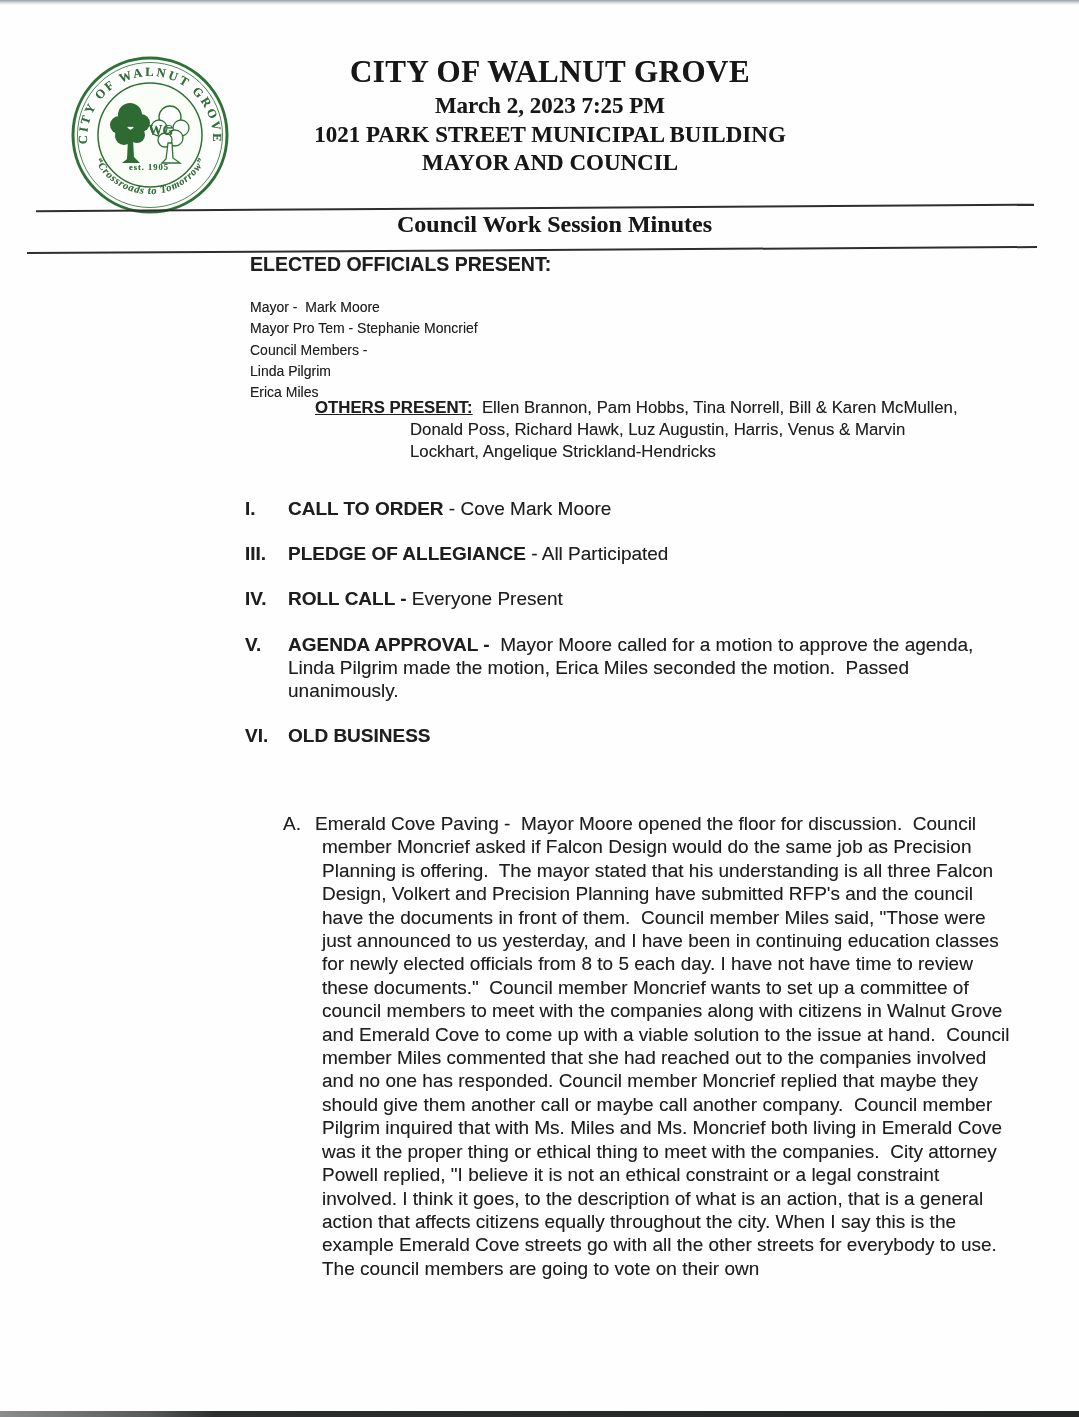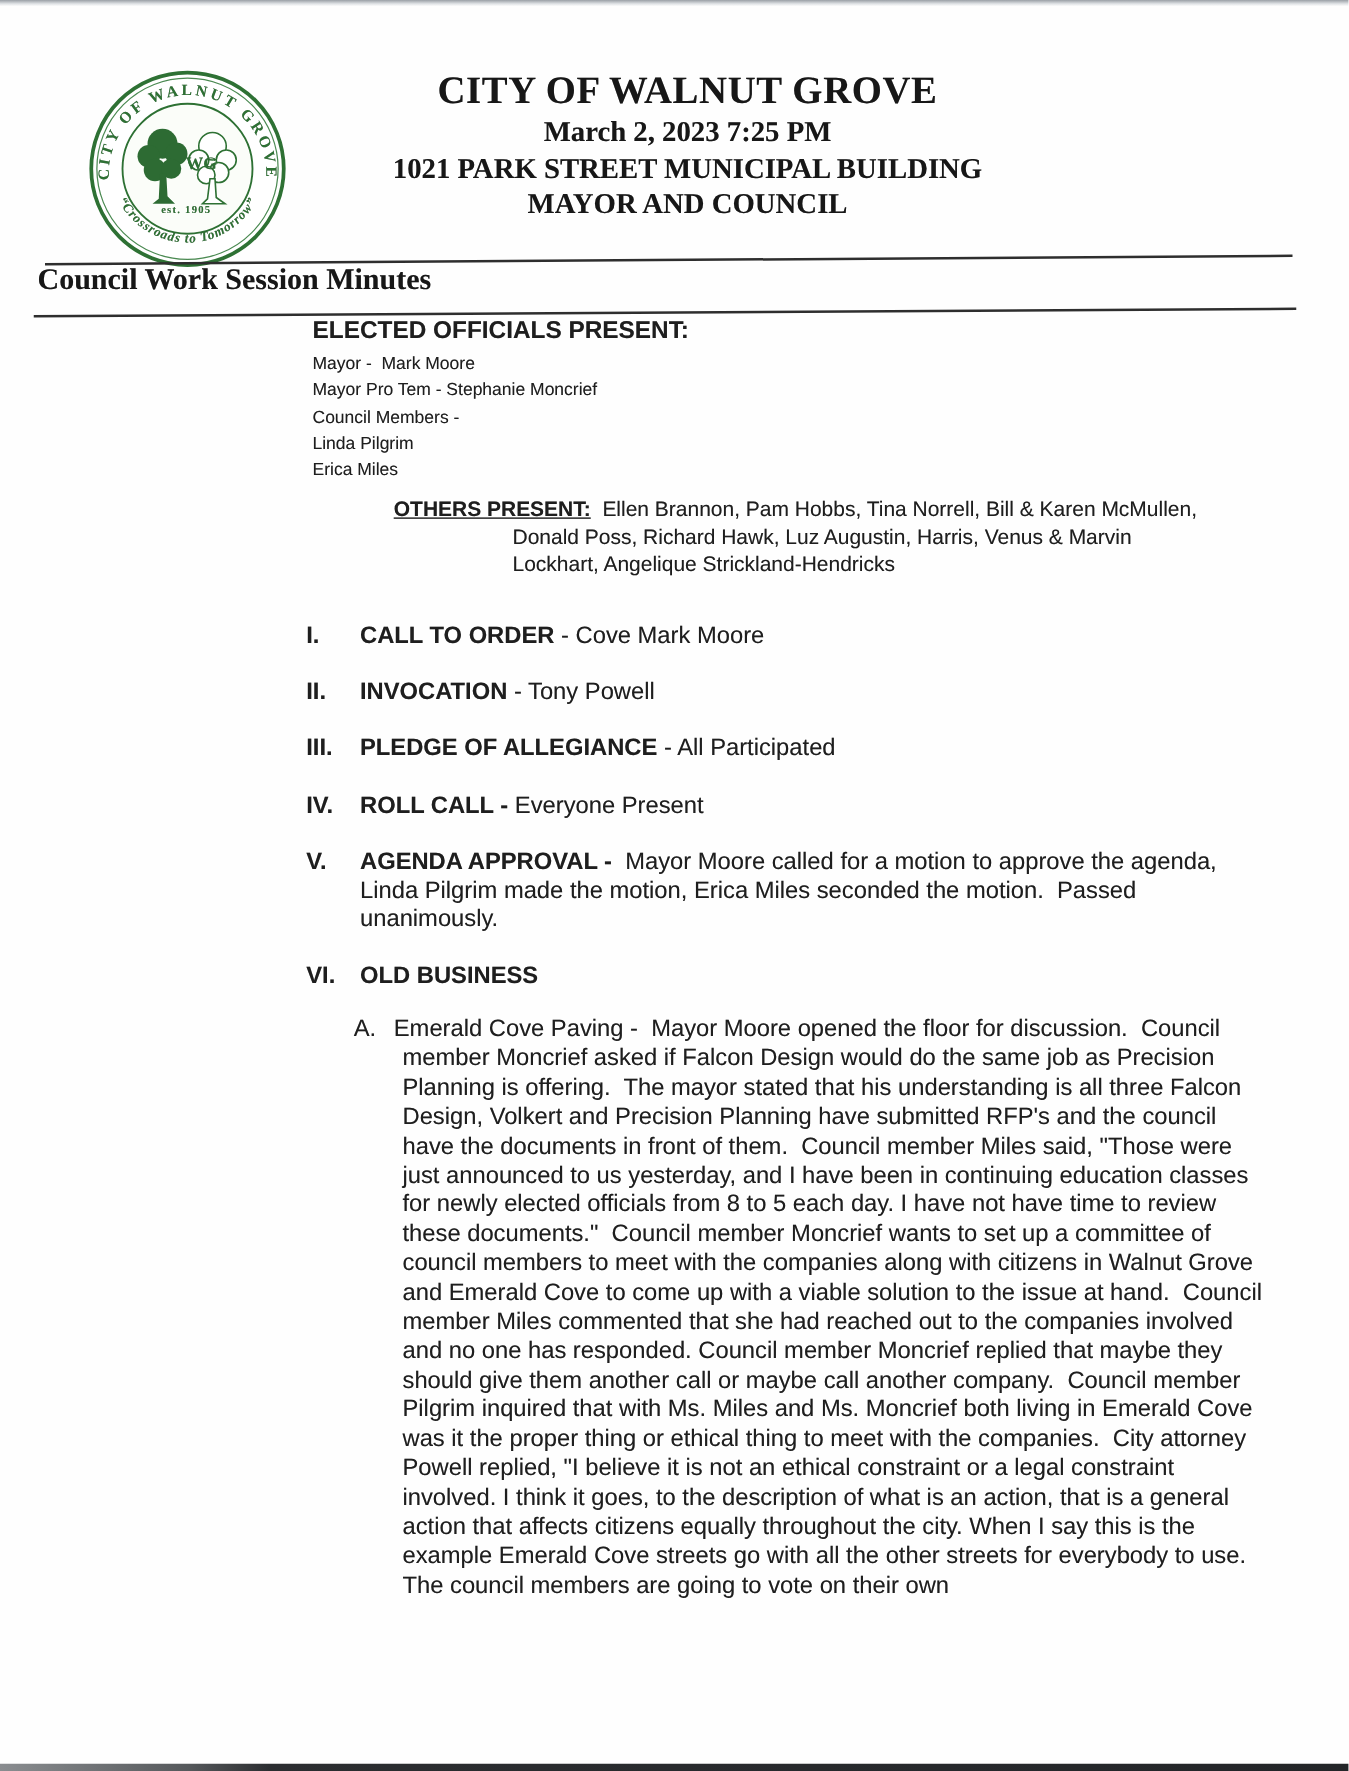--- a/index.html
+++ b/index.html
@@ -23,27 +23,27 @@
   .header-text {
     position:absolute; top:52px; left:230px; width:640px;
     text-align:center; font-family:"Liberation Serif", serif; font-weight:bold; color:#171717;
   }
   .h-title { font-size:31px; line-height:40px; letter-spacing:0.5px; }
   .h-sub   { font-size:23px; line-height:28.5px; }
   .rule { position:absolute; height:2px; background:#2e2e2e; }
   .rule1 { top:207px; left:36px;  width:998px;  transform:rotate(-0.38deg); }
   .rule2 { top:249px; left:27px;  width:1010px; transform:rotate(-0.34deg); }
   .subtitle {
-    position:absolute; top:211px; left:30px; width:1049px; 
+    position:absolute; top:211px; left:30px; width:1049px; text-align:center;
     font-family:"Liberation Serif", serif; font-weight:bold; font-size:24px; color:#171717;
   }
   .attendance { position:absolute; top:252px; left:250px; display:flex; }
   .att-col-elected { width:370px; }
   .att-col-staff   { width:330px; }
-  .att-heading { font-size:19.5px; font-weight:bold; line-height:24px; margin-bottom:4px; white-space:pre-wrap; }
+  .att-heading { font-size:19.5px; font-weight:bold; line-height:24px; margin-bottom:21px; white-space:pre-wrap; }
   .att-item    { font-size:14px; line-height:21.3px; white-space:pre-wrap; }
   .att-col-staff .att-item { padding-left:14px; }
   .others {
     position:absolute; top:397px; left:315px; width:648px;
     font-size:16.8px; line-height:21.8px;
     padding-left:95px; text-indent:-95px; white-space:pre-wrap;
   }
   .oth-heading { font-weight:bold;text-decoration:underline; }
   .agenda { position:absolute; top:497px; left:245px; width:762px; list-style:none; }
   .agenda li {
@@ -121,21 +121,20 @@
       <div class="att-item">Council Members -</div>
       <div class="att-item">Linda Pilgrim</div>
       <div class="att-item">Erica Miles</div>
     </div>
   </div>
 
   <div class="others"><span class="oth-heading">OTHERS PRESENT:</span><span>  Ellen Brannon, Pam Hobbs, Tina Norrell, Bill &amp; Karen McMullen, Donald Poss, Richard Hawk, Luz Augustin, Harris, Venus &amp; Marvin Lockhart, Angelique Strickland-Hendricks</span></div>
 
   <ol class="agenda">
     <li><span class="numeral">I.</span><span class="ag-label">CALL TO ORDER</span><span> - Cove Mark Moore</span></li>
-    <li><span class="numeral">II.</span><span class="ag-label">INVOCATION</span><span> - Tony Powell</span></li>
     <li><span class="numeral">III.</span><span class="ag-label">PLEDGE OF ALLEGIANCE</span><span> - All Participated</span></li>
     <li><span class="numeral">IV.</span><span class="ag-label">ROLL CALL -</span><span> Everyone Present</span></li>
     <li><span class="numeral">V.</span><span class="ag-label">AGENDA APPROVAL -</span><span>  Mayor Moore called for a motion to approve the agenda, Linda Pilgrim made the motion, Erica Miles seconded the motion.  Passed unanimously.</span></li>
     <li><span class="numeral">VI.</span><span class="ag-label">OLD BUSINESS</span><span></span></li>
   </ol>
 
   <div class="old-business"><span class="ob-marker">A.</span><span>Emerald Cove Paving -  Mayor Moore opened the floor for discussion.  Council member Moncrief asked if Falcon Design would do the same job as Precision Planning is offering.  The mayor stated that his understanding is all three Falcon Design, Volkert and Precision Planning have submitted RFP's and the council have the documents in front of them.  Council member Miles said, "Those were just announced to us yesterday, and I have been in continuing education classes for newly elected officials from 8 to 5 each day. I have not have time to review these documents."  Council member Moncrief wants to set up a committee of council members to meet with the companies along with citizens in Walnut Grove and Emerald Cove to come up with a viable solution to the issue at hand.  Council member Miles commented that she had reached out to the companies involved and no one has responded. Council member Moncrief replied that maybe they should give them another call or maybe call another company.  Council member Pilgrim inquired that with Ms. Miles and Ms. Moncrief both living in Emerald Cove was it the proper thing or ethical thing to meet with the companies.  City attorney Powell replied, "I believe it is not an ethical constraint or a legal constraint involved. I think it goes, to the description of what is an action, that is a general action that affects citizens equally throughout the city. When I say this is the example Emerald Cove streets go with all the other streets for everybody to use.  The council members are going to vote on their own</span></div>
 
   <div class="scan-edge-bottom"></div>
 

